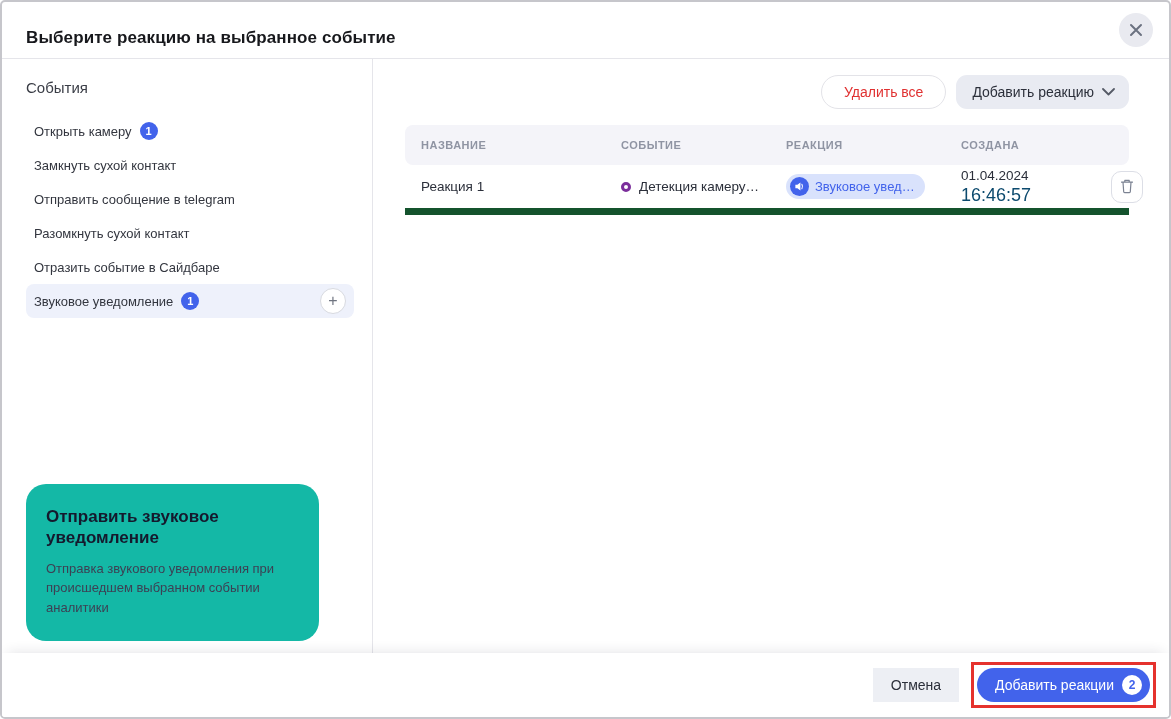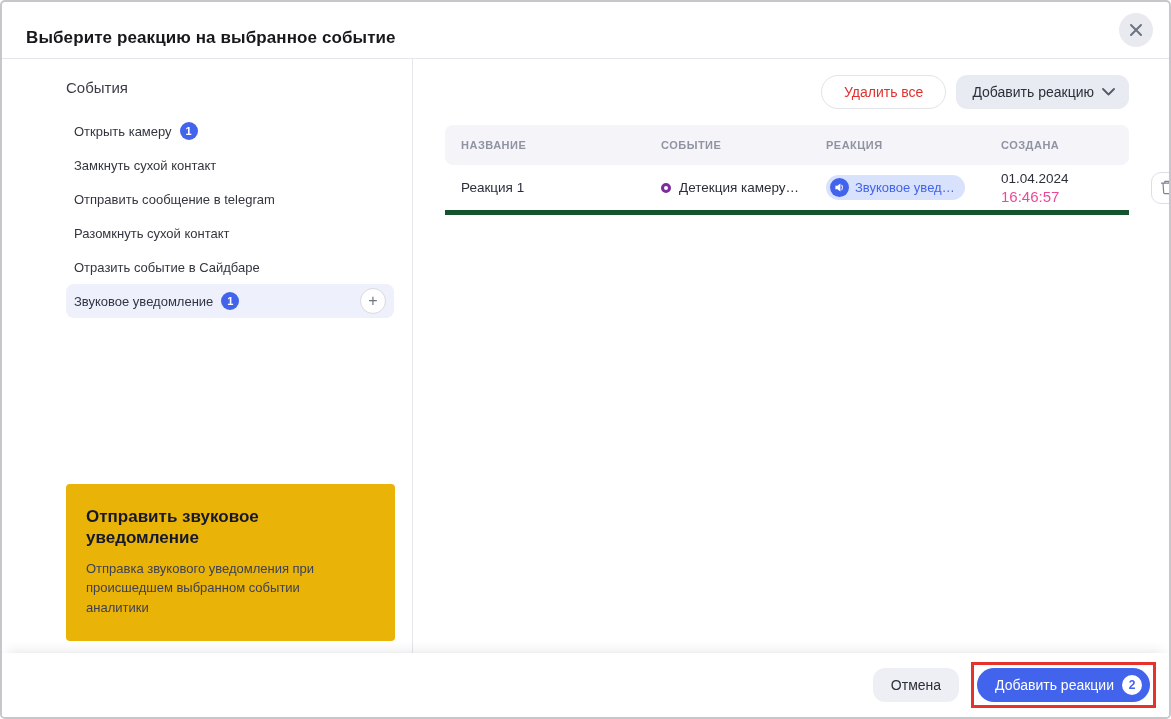--- a/index.html
+++ b/index.html
@@ -24,21 +24,21 @@
     height:57px;flex:0 0 57px;display:flex;align-items:center;
     padding:0 16px 0 24px;border-bottom:1px solid var(--panel-line);
   }
   .modal-title{font-size:17px;font-weight:700;color:#17181c;letter-spacing:.1px;margin-top:16px;}
   .close-btn{
     margin-left:auto;width:34px;height:34px;border-radius:50%;
     background:#e9eaf0;border:none;cursor:pointer;
     display:flex;align-items:center;justify-content:center;
   }
   
-  .modal-body{flex:1 1 auto;display:flex;min-height:0;padding-left:40px;}
+  .modal-body{flex:1 1 auto;display:flex;min-height:0;}
   .sidebar{
     width:371px;flex:0 0 371px;border-right:1px solid var(--panel-line);
     display:flex;flex-direction:column;padding:20px 18px 10px 24px;
   }
   .sidebar-heading{font-size:15px;color:#3a3d46;margin-bottom:18px;}
   .event-list{list-style:none;}
   .event-item{
     height:34px;display:flex;align-items:center;gap:8px;
     padding:0 8px;margin-left:-0px;border-radius:8px;
     font-size:13px;color:#33363f;cursor:pointer;
@@ -49,22 +49,22 @@
     background:var(--accent);color:#fff;font-size:11px;font-weight:700;
     display:inline-flex;align-items:center;justify-content:center;padding:0 3px;
   }
   .plus-btn{
     margin-left:auto;width:26px;height:26px;border-radius:50%;
     background:#fff;border:1px solid #d8dae0;color:#6f7480;
     font-size:16px;line-height:1;display:flex;align-items:center;justify-content:center;
     cursor:pointer;
   }
   .info-box{
-    margin-top:auto;margin-bottom:2px;background:#eab308;border-radius:4px;
-    padding:22px 20px 24px 20px;width:329px;
+    margin-top:auto;margin-bottom:2px;background:#14b8a6;border-radius:20px;
+    padding:22px 20px 24px 20px;width:293px;
   }
   .info-title{font-size:17px;font-weight:700;color:#15192d;line-height:1.25;margin-bottom:10px;max-width:250px;}
   .info-desc{font-size:13px;color:#3c4154;line-height:1.5;max-width:280px;}
   
   .main-pane{flex:1 1 auto;display:flex;flex-direction:column;padding:16px 40px 0 32px;min-width:0;}
   .toolbar{display:flex;justify-content:flex-end;gap:10px;margin:0 0 16px 0;align-items:flex-end;}
   .btn{
     height:34px;display:inline-flex;align-items:center;justify-content:center;
     font-size:14px;border:none;cursor:pointer;gap:8px;
   }
@@ -77,52 +77,52 @@
   }
   
   .table-header{
     display:grid;grid-template-columns:200px 165px 175px 150px 1fr;
     align-items:center;height:40px;background:#f4f4f9;border-radius:8px;
     padding:0 16px;color:var(--text-muted);font-size:11px;letter-spacing:.5px;font-weight:600;
   }
   .table-row{
     display:grid;grid-template-columns:200px 165px 175px 150px 1fr;
     align-items:center;height:50px;padding:0 16px;
-    border-bottom:5px solid #14532d;font-size:13.5px;color:var(--text-main);
+    border-bottom:7px solid #14532d;font-size:13.5px;color:var(--text-main);
   }
   .cell-event{display:flex;align-items:center;gap:8px;min-width:0;padding-right:14px;}
   .ring-icon{
     width:10px;height:10px;border-radius:50%;border:3px solid #7b2e9b;flex:0 0 10px;
   }
   .cell-event-text{white-space:nowrap;overflow:hidden;}
   .reaction-chip{
     display:inline-flex;align-items:center;gap:6px;max-width:155px;
     background:var(--chip-bg);border-radius:14px;padding:3px 10px 3px 4px;cursor:default;
   }
   .chip-icon{
     width:19px;height:19px;border-radius:50%;background:var(--accent);
     display:flex;align-items:center;justify-content:center;flex:0 0 19px;
   }
   .reaction-chip span.chip-label{
     color:var(--accent);font-size:13px;white-space:nowrap;overflow:hidden;
   }
   .cell-created .date{font-size:13.5px;color:var(--text-main);}
-  .cell-created .time{font-size:15px;color:#ec4899;margin-top:2px;}
+  .cell-created .time{font-size:18px;color:#0c4a6e;margin-top:2px;}
   .cell-actions{display:flex;justify-content:flex-end;}
   .trash-btn{
     width:32px;height:32px;border-radius:10px;background:#fff;
     border:1px solid #dcdee6;display:flex;align-items:center;justify-content:center;cursor:pointer;
   }
   
   .modal-footer{
     flex:0 0 64px;display:flex;align-items:center;justify-content:flex-end;
     gap:12px;padding:0 13px 0 0;background:#fff;
     box-shadow:0 -6px 12px -6px rgba(40,44,63,.14);z-index:2;
   }
-  .btn-cancel{background:#edeff4;border-radius:12px;color:var(--text-main);padding:0 18px;}
+  .btn-cancel{background:#edeff4;border-radius:0;color:var(--text-main);padding:0 18px;}
   .submit-highlight{
     border:3px solid var(--highlight);border-radius:0;padding:3px;
     display:inline-flex;
   }
   .btn-submit{
     background:var(--accent);border-radius:17px;color:#fff;padding:0 8px 0 18px;gap:8px;
   }
   .submit-badge{
     width:20px;height:20px;border-radius:50%;background:#fff;color:var(--accent);
     font-size:12px;font-weight:700;display:flex;align-items:center;justify-content:center;

